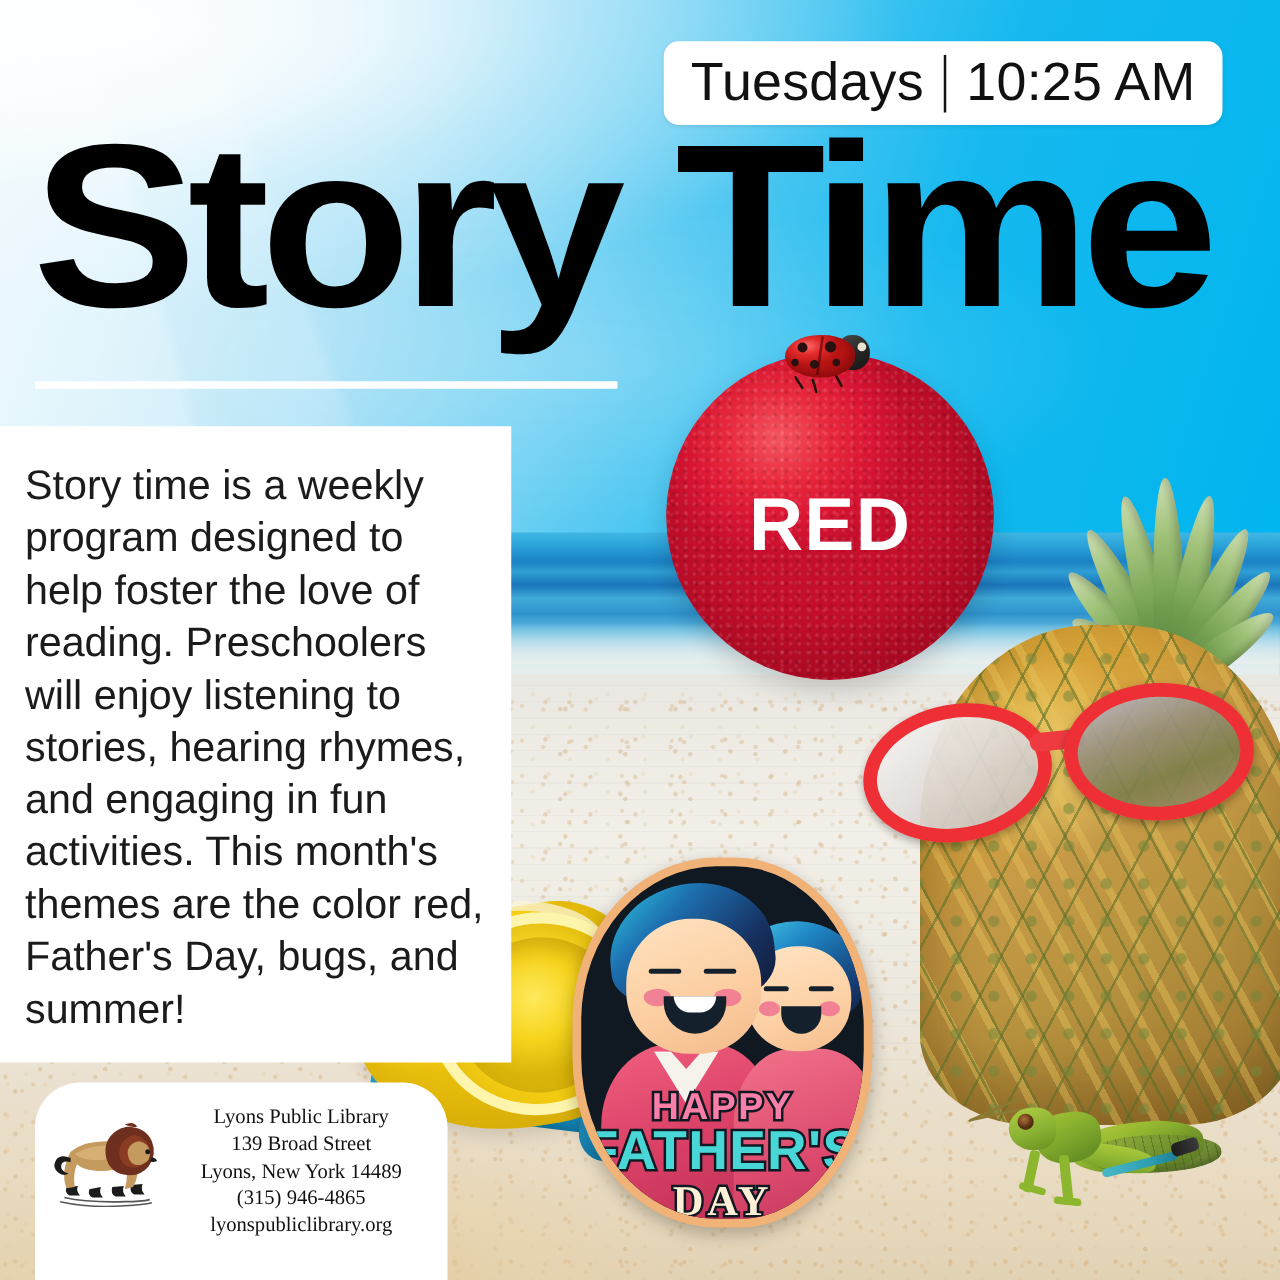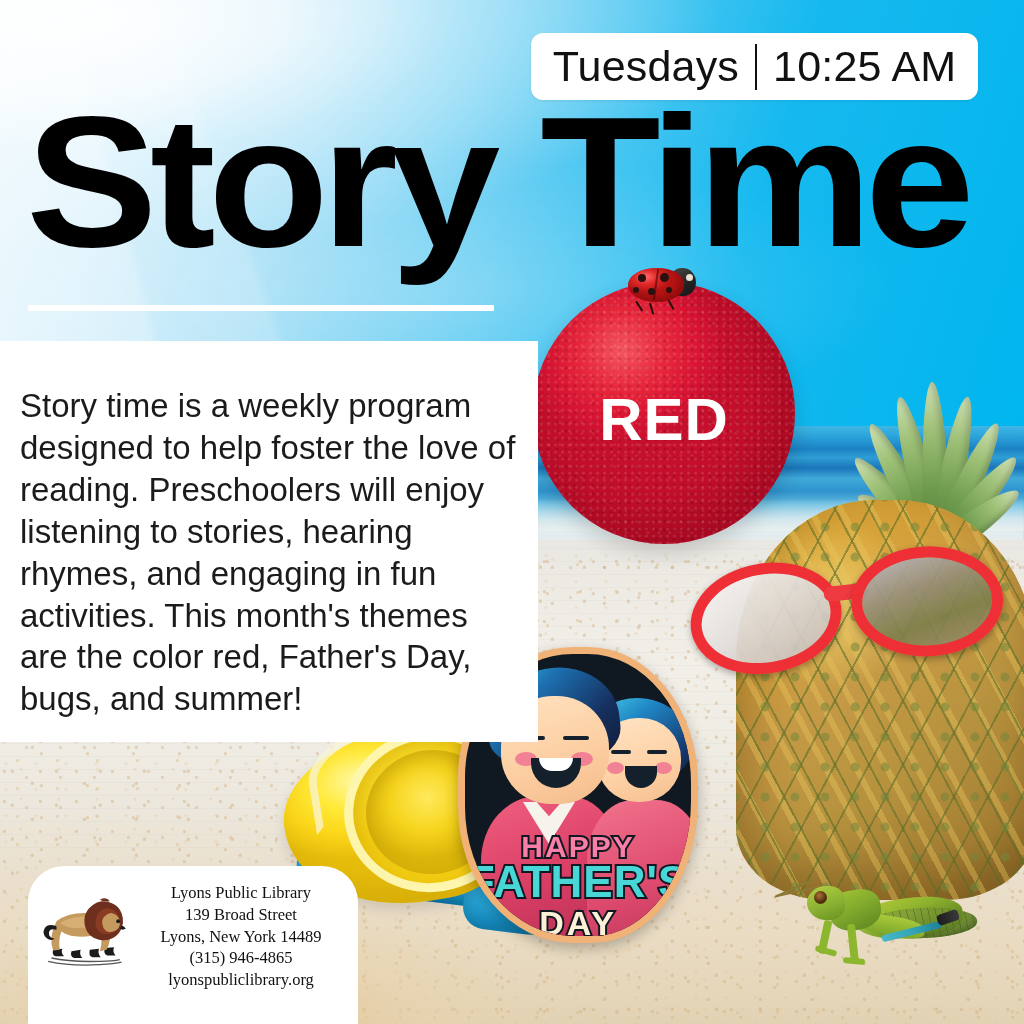--- a/index.html
+++ b/index.html
@@ -235,21 +235,21 @@
     background:radial-gradient(50% 50% at 48% 38%, #ffe95c 0%, #f6d41c 55%, #d9b40a 100%);
     box-shadow:inset 0 8px 18px rgba(160,120,0,.3);
   }
   .bucket-handle{
     position:absolute;left:38px;top:0px;width:180px;height:100px;transform:rotate(-9deg);
     border:8px solid rgba(250,245,215,.75);
     border-bottom-color:transparent;border-radius:50% 50% 0 0;
   }
 
   
-  .fd-sticker{position:absolute;left:444px;top:637px;width:266px;height:318px;}
+  .fd-sticker{position:absolute;left:444px;top:676px;width:266px;height:318px;}
   .fd-badge{
     position:absolute;left:14px;top:10px;width:240px;height:296px;
     border-radius:48% 46% 44% 48% / 44% 46% 48% 46%;
     background:#101821;
     border:7px solid #f0b277;
     box-shadow:0 5px 14px rgba(0,0,0,.25);
     overflow:hidden;
   }
   .fd-hair-dad{
     position:absolute;left:22px;top:14px;width:132px;height:96px;
@@ -291,21 +291,21 @@
     position:absolute;left:58px;top:148px;width:52px;height:42px;background:#f6f3ec;
     clip-path:polygon(50% 100%, 0 0, 26% 0, 50% 34%, 74% 0, 100% 0);
   }
   .fd-text{
     position:absolute;left:0;width:100%;text-align:center;font-weight:bold;
     font-family:"Liberation Sans", sans-serif;line-height:1;
     -webkit-text-stroke:4px #101821;paint-order:stroke fill;
   }
   .fd-happy{top:178px;font-size:30px;color:#fa7fa8;letter-spacing:2px;}
   .fd-fathers{top:206px;font-size:44px;color:#49d6d6;letter-spacing:1px;}
-  .fd-day{top:252px;font-size:34px;color:#fdf0d6;letter-spacing:3px;}
+  .fd-day{top:252px;font-size:34px;color:#fdf0d6;letter-spacing:3px;font-family:Liberation Serif, serif;}
 
   
   .time-banner{
     position:absolute;left:531px;top:33px;width:447px;height:67px;
     background:#ffffff;border-radius:12px;
     display:flex;align-items:center;justify-content:center;gap:0;
     box-shadow:0 1px 3px rgba(0,0,0,.08);
   }
   .time-banner span{
     font-size:43px;color:#111;font-family:"Liberation Sans", sans-serif;
@@ -320,22 +320,22 @@
     font-size:186px;line-height:.92;font-weight:bold;color:#000;
     letter-spacing:-7px;font-family:"Liberation Sans", sans-serif;
     white-space:nowrap;
     transform:scaleX(1.06);transform-origin:left center;
   }
   .title-rule{
     position:absolute;left:28px;top:305px;width:466px;height:6px;background:#ffffff;border-radius:1px;
   }
 
   .info-box{
-    position:absolute;left:0;top:341px;width:538px;min-height:350px;
-    background:#ffffff;padding:44px 18px 22px 20px;
+    position:absolute;left:0;top:341px;width:409px;min-height:350px;
+    background:#ffffff;padding:26px 18px 22px 20px;
   }
   .info-box p{
     margin:0;font-size:33px;line-height:1.27;color:#1b1b1b;
     font-family:"Liberation Sans", sans-serif;
   }
 
   .contact-box{
     position:absolute;left:28px;top:866px;width:330px;height:158px;
     background:#ffffff;border-radius:36px 36px 0 0;
     display:flex;align-items:flex-start;padding:14px 12px 0 10px;gap:6px;

